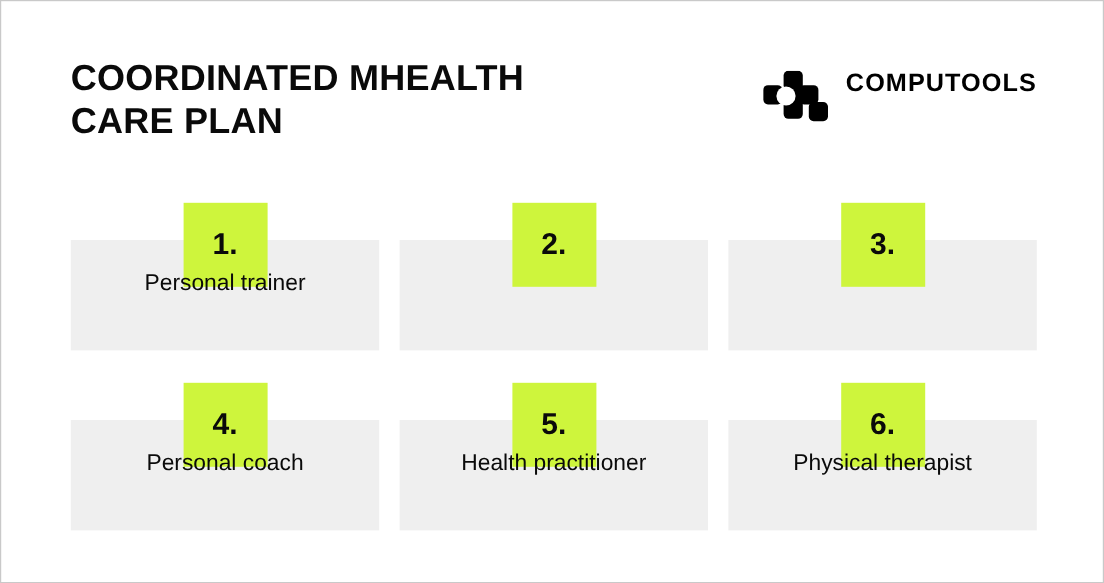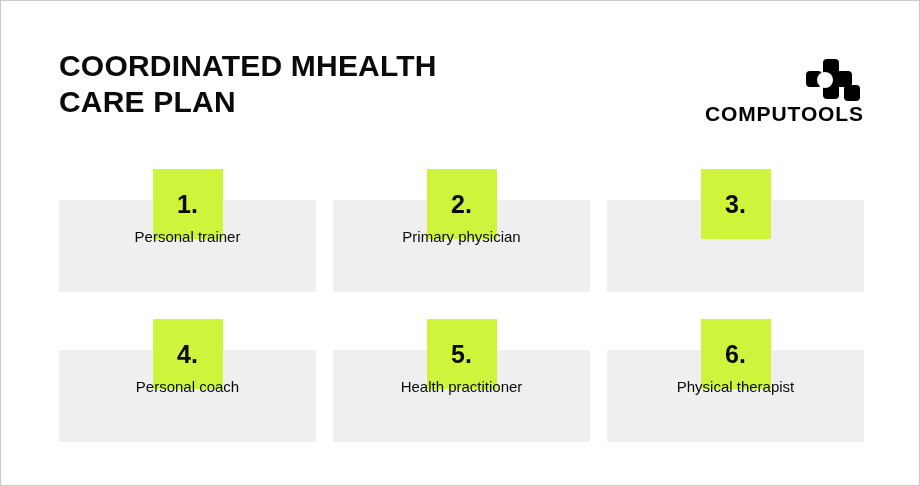--- a/index.html
+++ b/index.html
@@ -45,23 +45,22 @@
     text-transform: uppercase;
     white-space: pre-line;
   }
 
   
   .brand {
     position: absolute;
     right: 57px;
     top: 58px;
     display: flex;
-    align-items: flex-end;
+    align-items: flex-start;
     height: 46px;
-    flex-direction: column;
   }
   .brand-mark {
     width: 58px;
     height: 44px;
     display: block;
     flex: 0 0 auto;
   }
   .brand-name {
     margin-left: 11px;
     font-size: 21px;
@@ -120,21 +119,21 @@
     background: #efefef;
     z-index: 1;
   }
 
   .card-label {
     position: absolute;
     left: 0;
     top: 57px;
     width: 257px;
     text-align: center;
-    font-size: 15px;
+    font-size: 19px;
     color: #0a0a0a;
     line-height: 22px;
     z-index: 3;
   }
 </style>
 </head>
 <body>
 
 <div class="slide">
 
@@ -168,21 +167,20 @@
         <span class="card-badge-text">1.</span>
       </div>
       <div class="card-label">Personal trainer</div>
     </div>
 
     <div class="card">
       <div class="card-body"></div>
       <div class="card-badge">
         <span class="card-badge-text">2.</span>
       </div>
-      <div class="card-label">Primary physician</div>
     </div>
 
     <div class="card">
       <div class="card-body"></div>
       <div class="card-badge">
         <span class="card-badge-text">3.</span>
       </div>
     </div>
 
     <div class="card">

